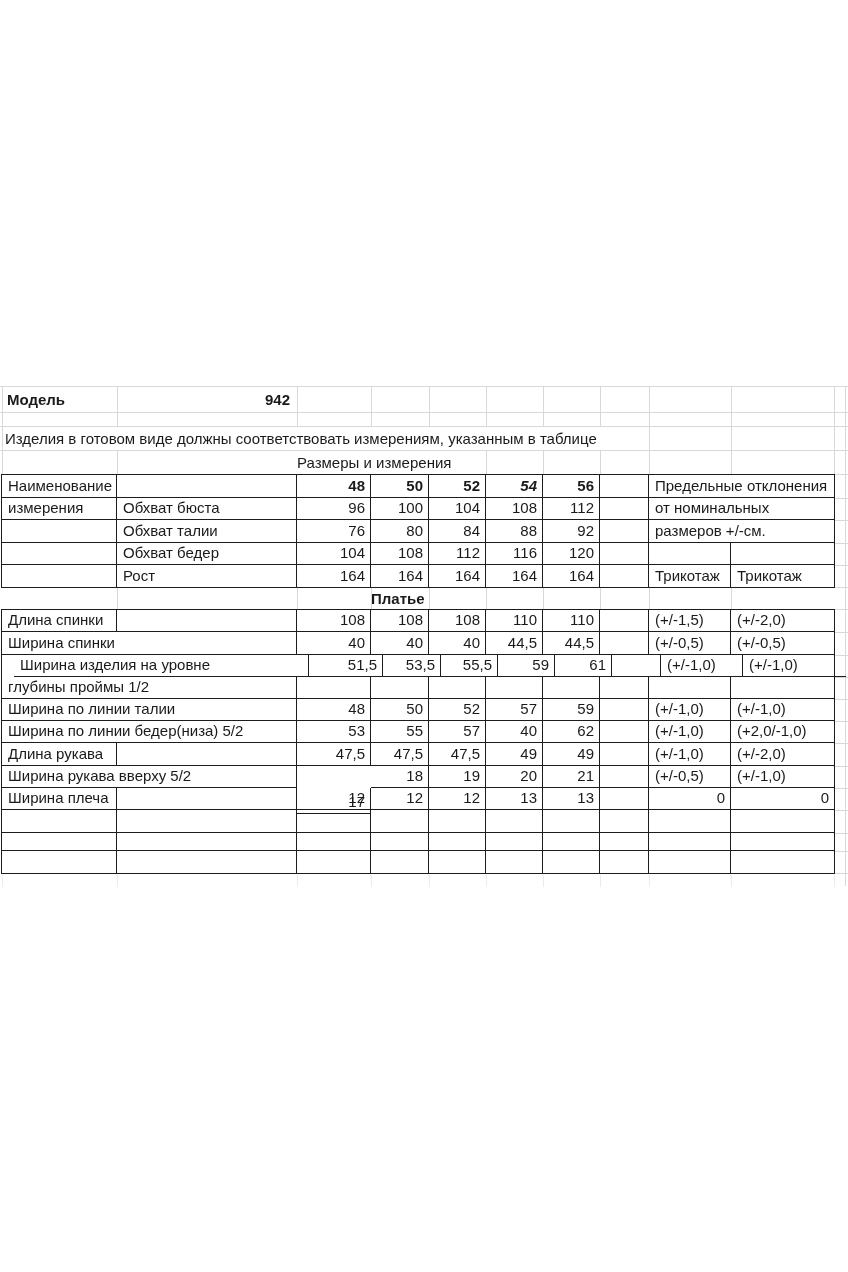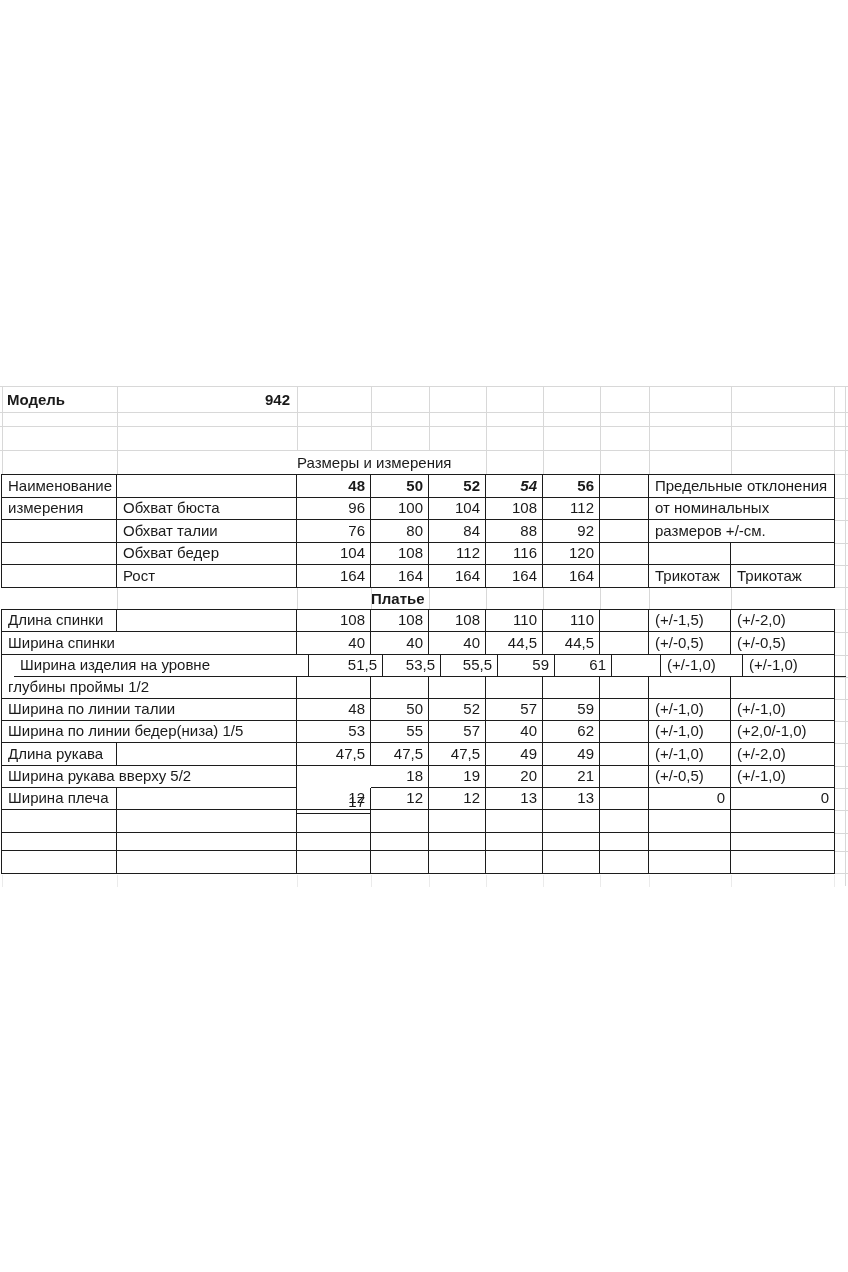--- a/index.html
+++ b/index.html
@@ -87,20 +87,21 @@
       <div class="gl" style="left: 486px; top: 875px; width: 1px; height: 12px; opacity: 0.5;"></div>
       <div class="gl" style="left: 543px; top: 875px; width: 1px; height: 12px; opacity: 0.5;"></div>
       <div class="gl" style="left: 600px; top: 875px; width: 1px; height: 12px; opacity: 0.5;"></div>
       <div class="gl" style="left: 649px; top: 875px; width: 1px; height: 12px; opacity: 0.5;"></div>
       <div class="gl" style="left: 731px; top: 875px; width: 1px; height: 12px; opacity: 0.5;"></div>
       <div class="gl" style="left: 834px; top: 875px; width: 1px; height: 12px; opacity: 0.5;"></div>
     </div>
 
   <div id="model-label" class="bold">Модель</div>
   <div id="model-value" class="bold">942</div>
+  <div id="note">Изделия в готовом виде должны соответствовать измерениям, указанным в таблице</div>
   <div id="sizes-title">Размеры и измерения</div>
 
   <div id="upper-block" class="block">
       <div class="trow" style="height: 23px;">
         <div class="cell" style="width: 115px;">Наименование</div>
         <div class="cell" style="width: 180px;"></div>
         <div class="cell num bold" style="width: 74px;">48</div>
         <div class="cell num bold" style="width: 58px;">50</div>
         <div class="cell num bold" style="width: 57px;">52</div>
         <div class="cell num bold" style="width: 57px; font-style: italic;">54</div>
@@ -220,21 +221,21 @@
         <div class="cell num" style="width: 74px;">48</div>
         <div class="cell num" style="width: 58px;">50</div>
         <div class="cell num" style="width: 57px;">52</div>
         <div class="cell num" style="width: 57px;">57</div>
         <div class="cell num" style="width: 57px;">59</div>
         <div class="cell" style="width: 49px;"></div>
         <div class="cell" style="width: 82px;">(+/-1,0)</div>
         <div class="cell" style="width: 103px;">(+/-1,0)</div>
       </div>
       <div class="trow" style="height: 22px;">
-        <div class="cell" style="width: 295px;">Ширина по линии бедер(низа) 1/5</div>
+        <div class="cell" style="width: 295px;">Ширина по линии бедер(низа) 5/2</div>
         <div class="cell num" style="width: 74px;">53</div>
         <div class="cell num" style="width: 58px;">55</div>
         <div class="cell num" style="width: 57px;">57</div>
         <div class="cell num" style="width: 57px;">40</div>
         <div class="cell num" style="width: 57px;">62</div>
         <div class="cell" style="width: 49px;"></div>
         <div class="cell" style="width: 82px;">(+/-1,0)</div>
         <div class="cell" style="width: 103px;">(+2,0/-1,0)</div>
       </div>
       <div class="trow" style="height: 23px;">

